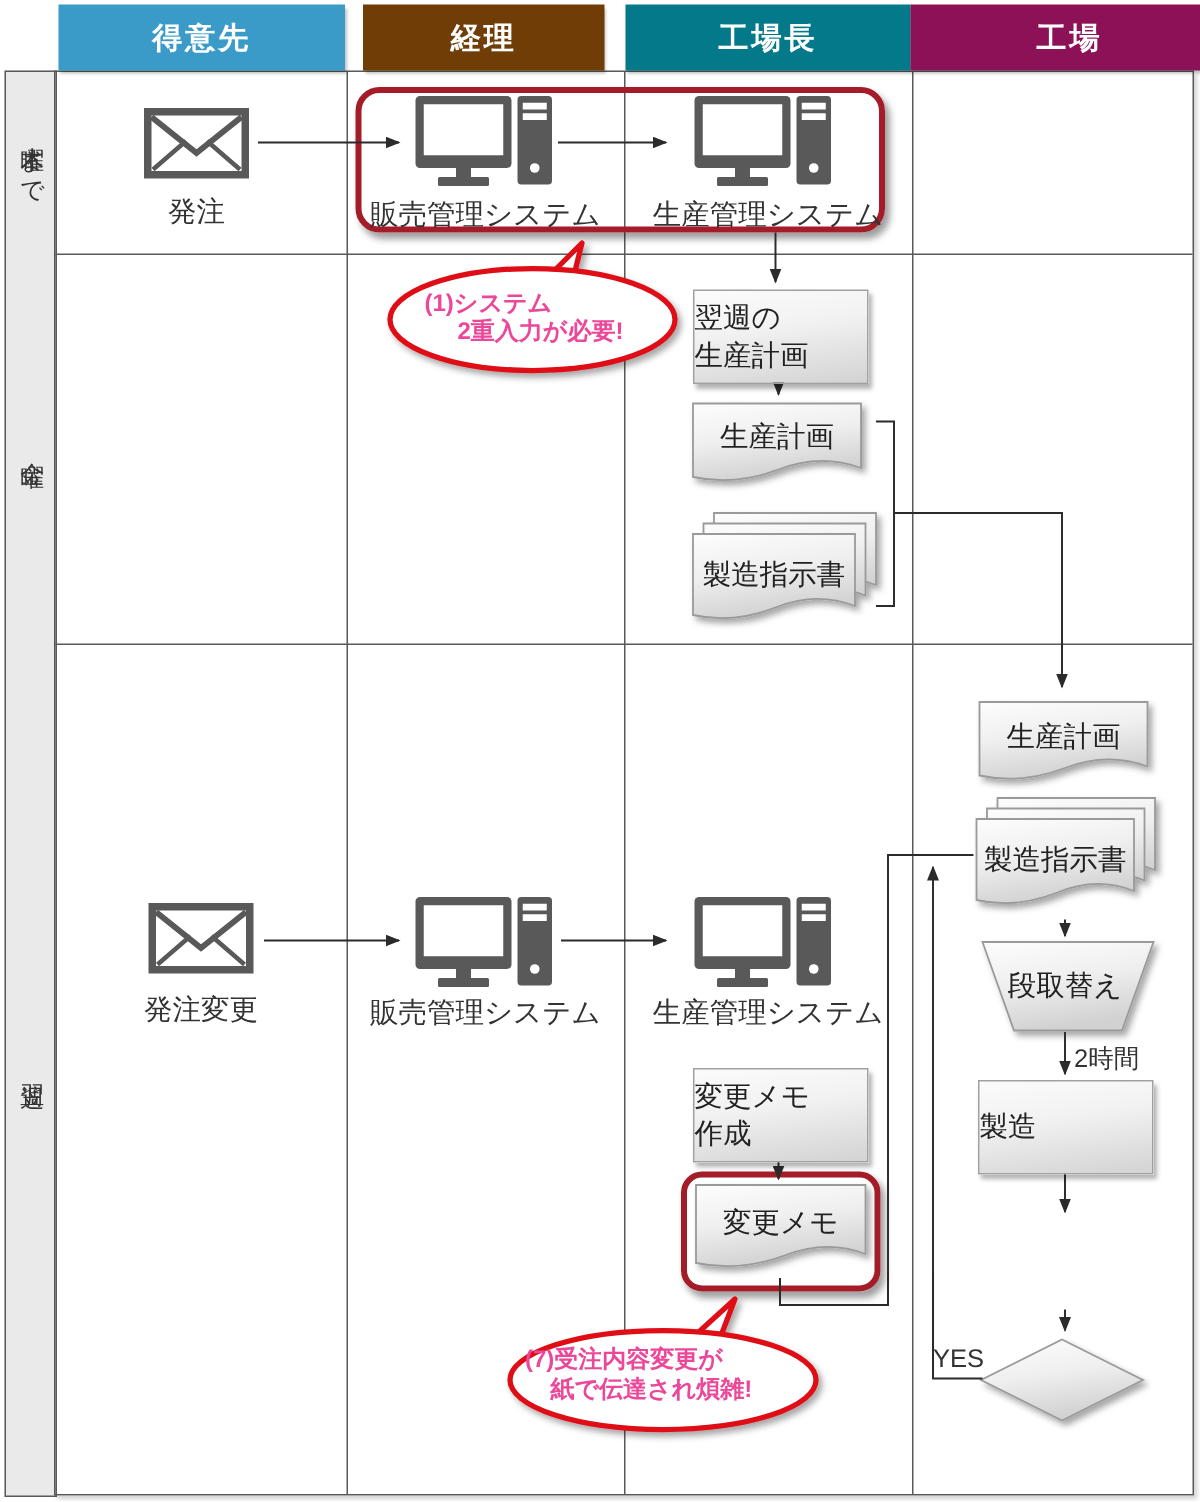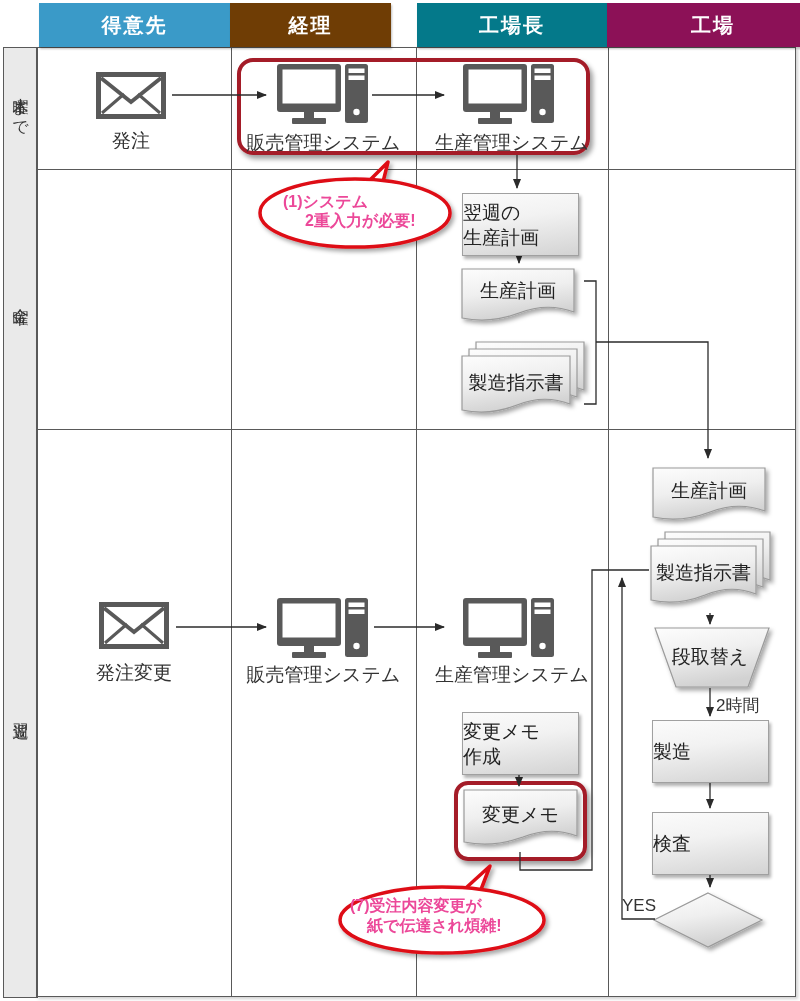--- a/index.html
+++ b/index.html
@@ -41,21 +41,21 @@
   <div class="abs" id="label-col"></div>
   <div class="abs" id="body-grid">
     <div class="vline" style="left:194px"></div>
     <div class="vline" style="left:379px"></div>
     <div class="vline" style="left:571px"></div>
     <div class="hline" style="top:121px"></div>
     <div class="hline" style="top:381px"></div>
   </div>
 
   <div class="abs lane-header" style="left: 39px; width: 191px; background-color: rgb(58, 154, 200);">得意先</div>
-  <div class="abs lane-header" style="left: 230px; width: 161px; background-color: rgb(111, 61, 5);">経理</div>
+  <div class="abs lane-header" style="left: 242px; width: 161px; background-color: rgb(111, 61, 5);">経理</div>
   <div class="abs lane-header" style="left: 417px; width: 190px; background-color: rgb(4, 121, 138);">工場長</div>
   <div class="abs lane-header" style="left: 607px; width: 212px; background-color: rgb(140, 17, 87);">工場</div>
 
   <div class="abs row-label" style="top:47px;height:121px">木曜まで</div>
   <div class="abs row-label" style="top:168px;height:260px">金曜</div>
   <div class="abs row-label" style="top:428px;height:568px">翌週</div>
 
   <div class="abs red-ring" style="left:237px;top:58px;width:345px;height:89px;border-radius:16px"></div>
   <div class="abs red-ring" style="left:454px;top:781px;width:125px;height:72px;border-radius:14px"></div>
 
@@ -189,21 +189,20 @@
 
   <div class="abs pbox" style="left:462px;top:193px;width:115px;height:61px">
     <span>翌週の</span>
     <span>生産計画</span>
   </div>
   <div class="abs pbox" style="left:462px;top:712px;width:115px;height:61px">
     <span>変更メモ</span>
     <span>作成</span>
   </div>
   <div class="abs pbox" style="left:652px;top:720px;width:115px;height:61px">製造</div>
-  <div class="abs pbox" style="left:652px;top:812px;width:115px;height:61px">検査</div>
 
   <div class="abs cap" style="left:76px;top:128px;width:110px">発注</div>
   <div class="abs cap" style="left:230px;top:130px;width:187px">販売管理システム</div>
   <div class="abs cap" style="left:420px;top:130px;width:184px">生産管理システム</div>
 
   <div class="abs cap" style="left:74px;top:660px;width:120px">発注変更</div>
   <div class="abs cap" style="left:230px;top:662px;width:187px">販売管理システム</div>
   <div class="abs cap" style="left:420px;top:662px;width:184px">生産管理システム</div>
 
   <div class="abs shape-label" style="left:461px;top:276px;width:114px;height:30px">生産計画</div>

